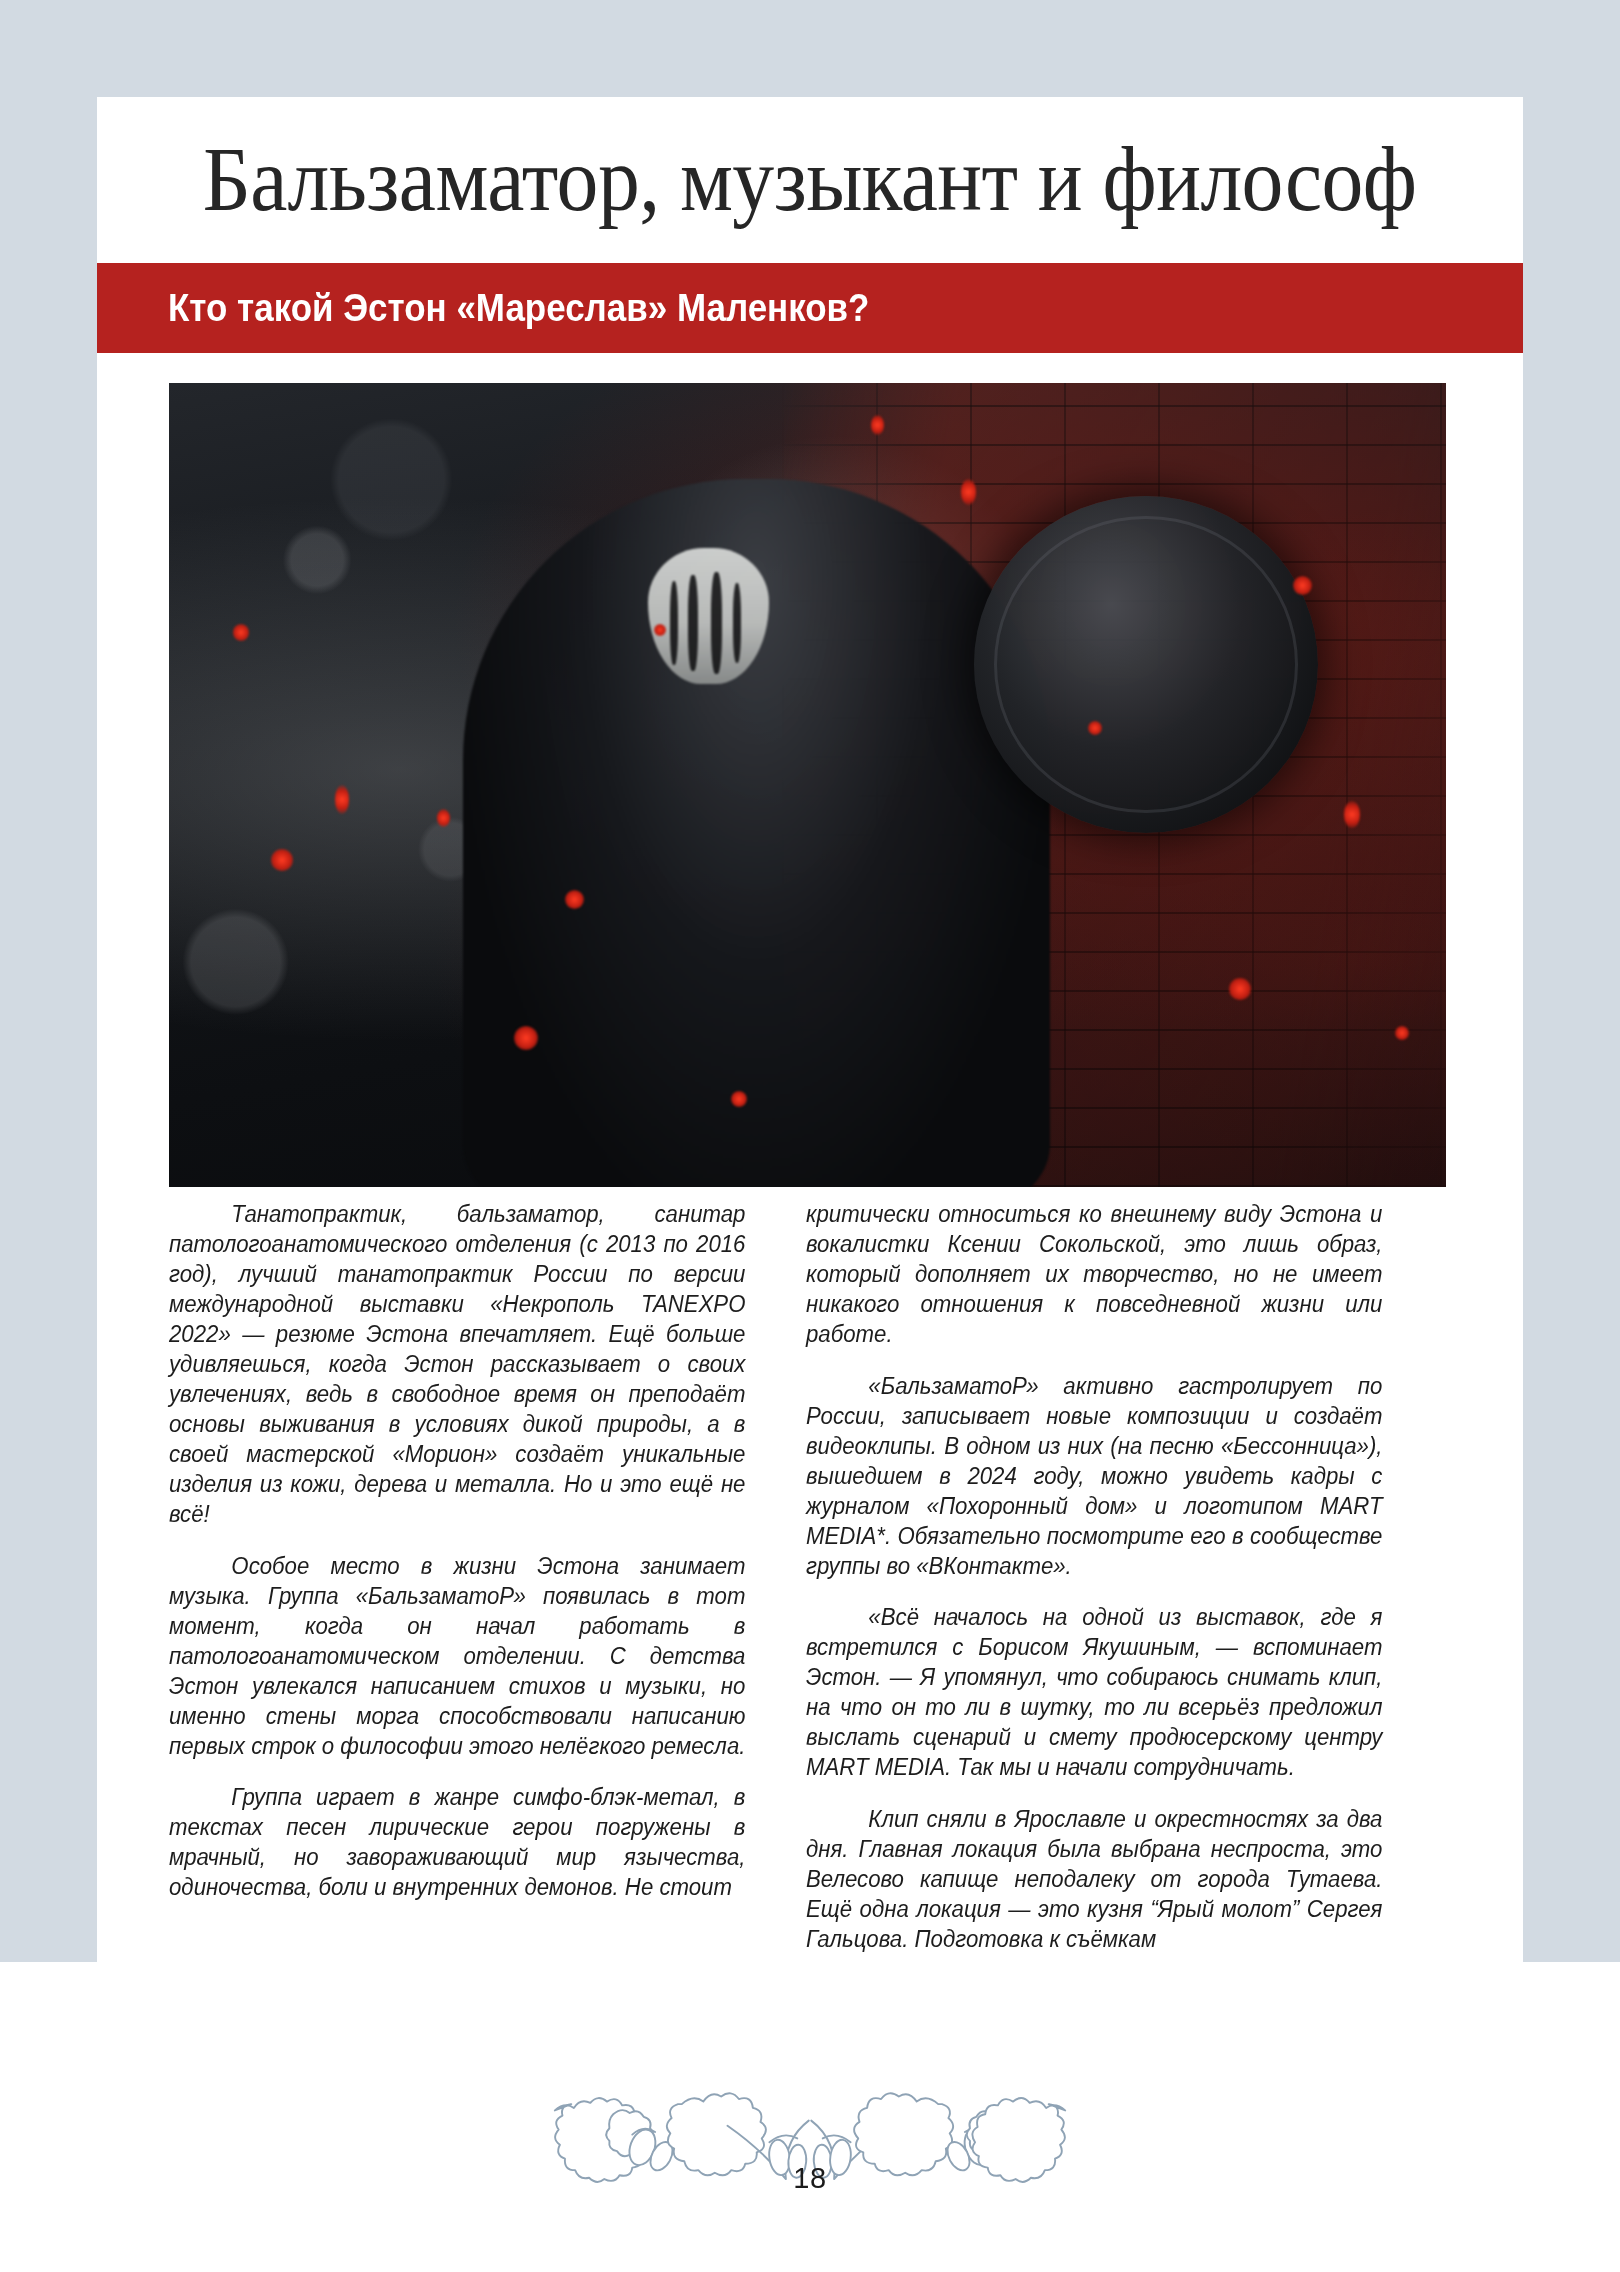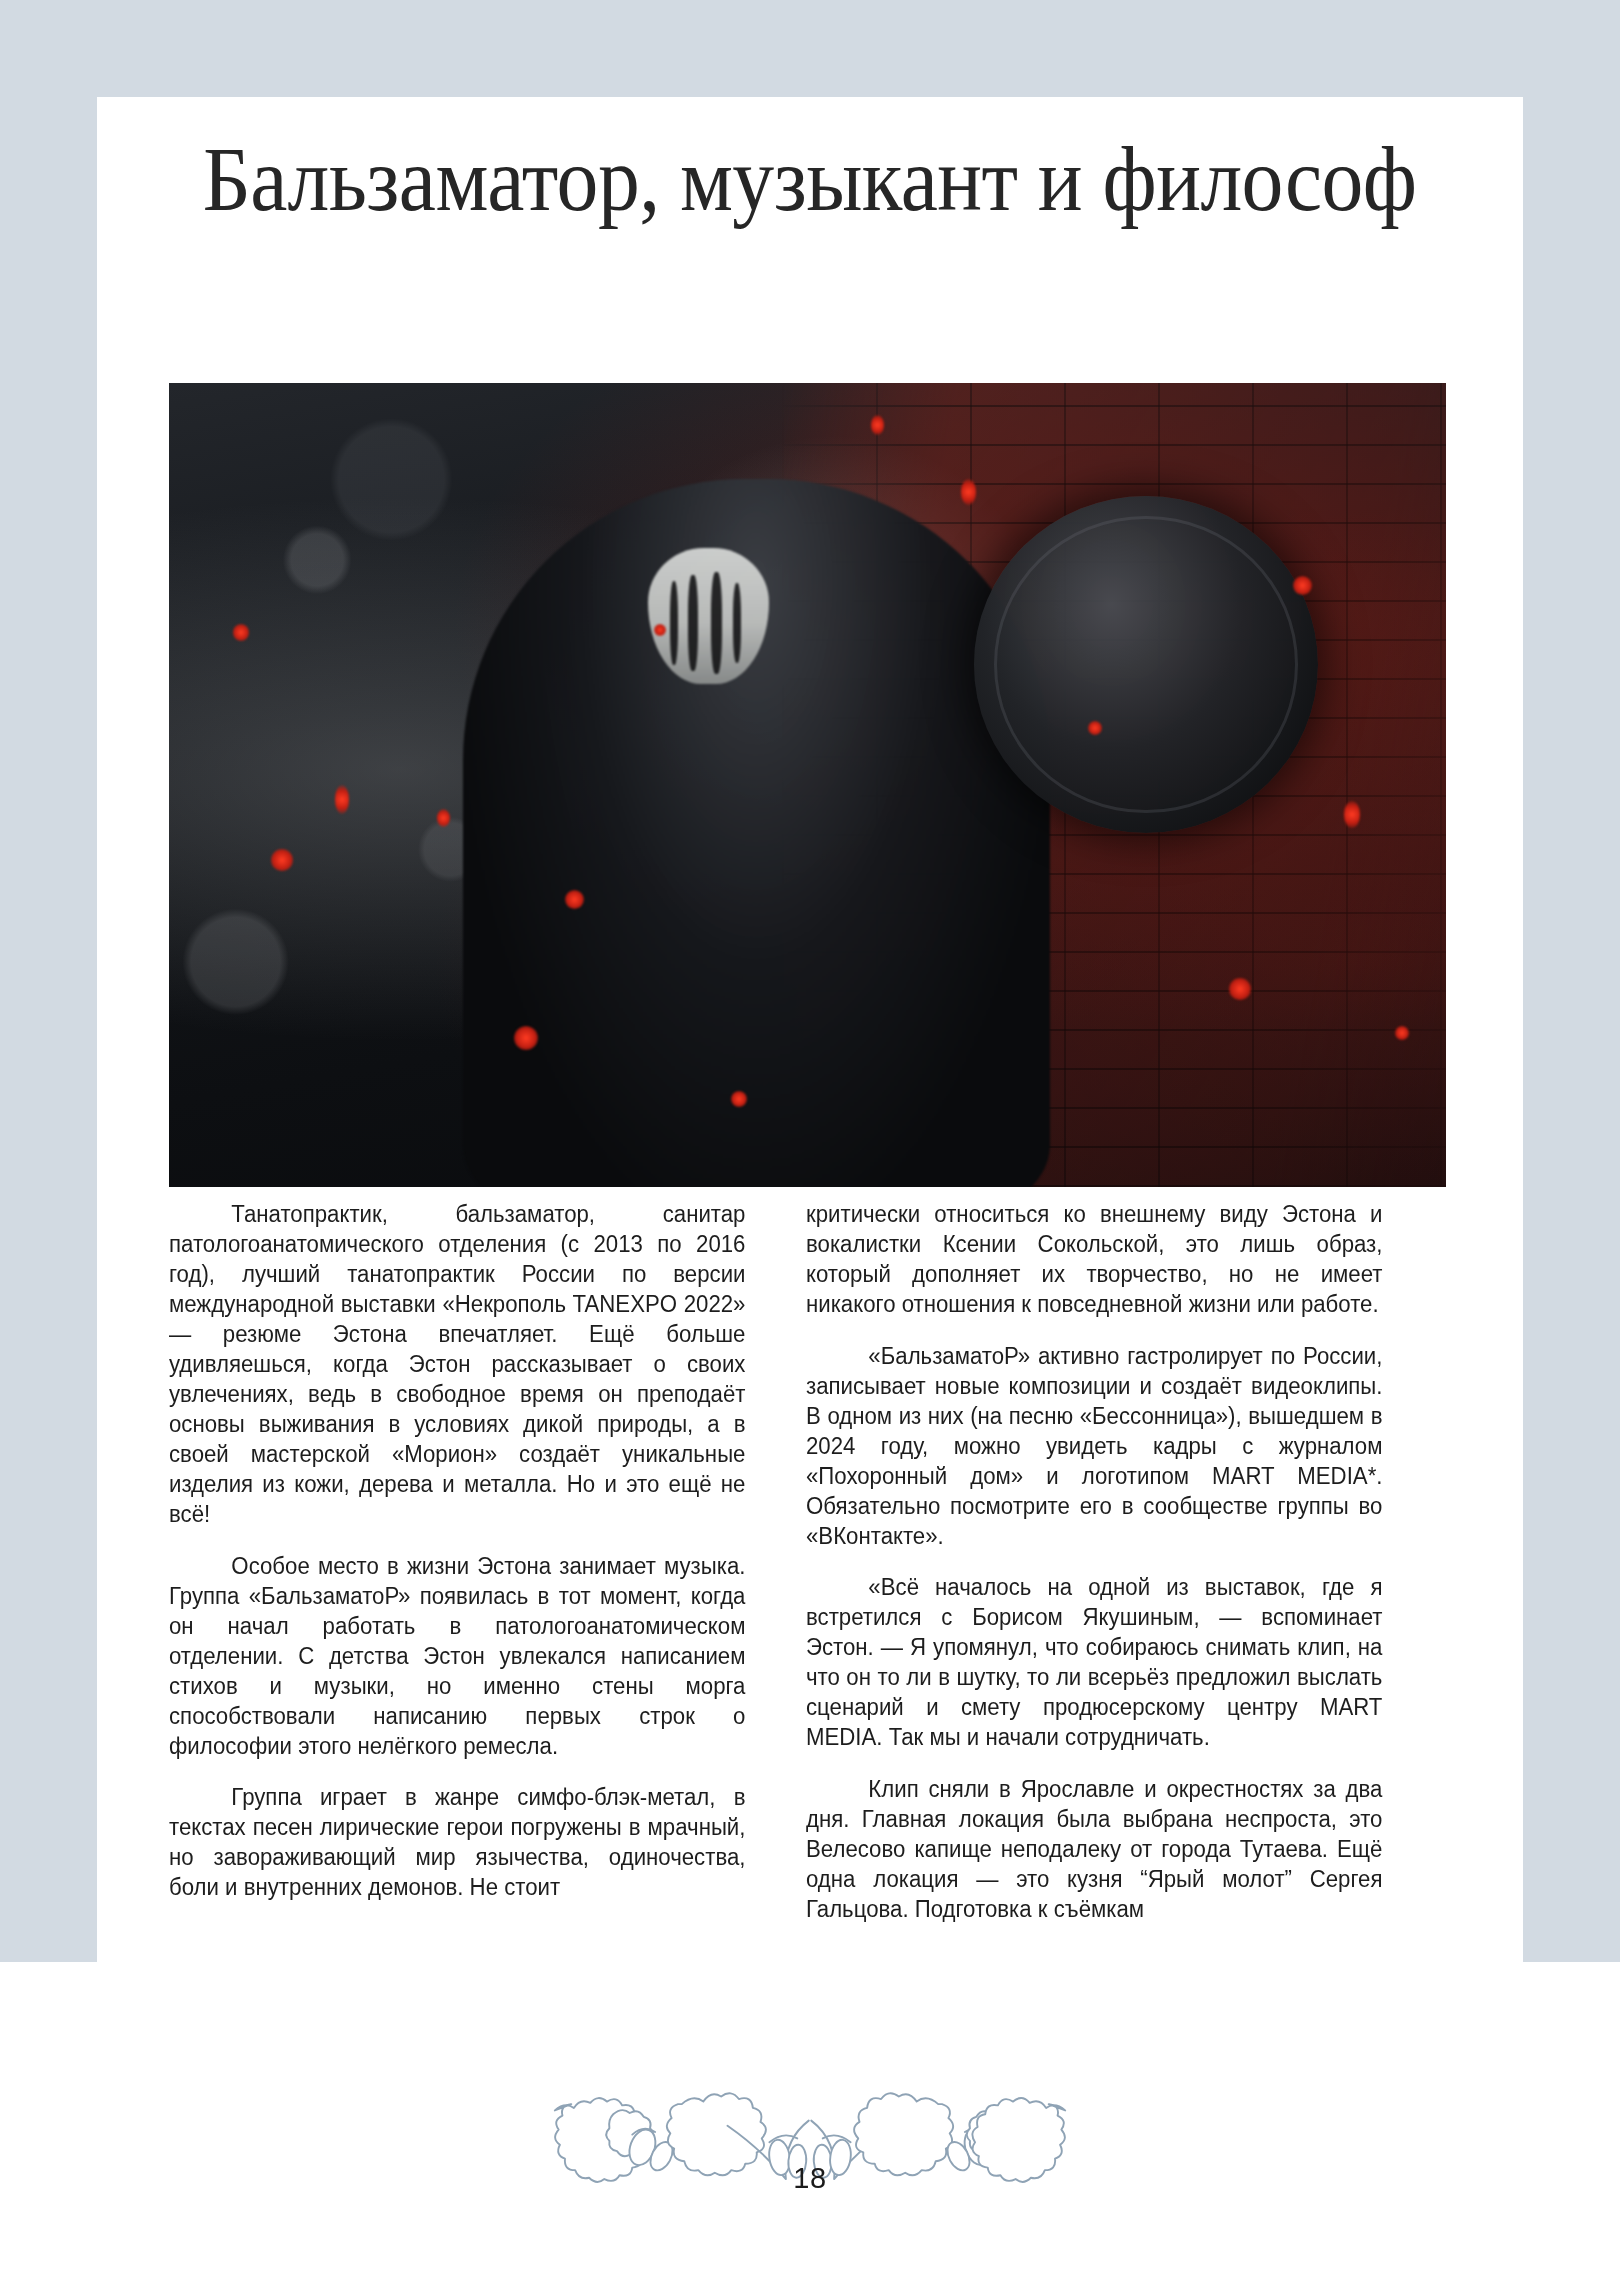--- a/index.html
+++ b/index.html
@@ -188,20 +188,21 @@
   }
 
   
   .columns {
     position: absolute;
     left: 72px;
     top: 1102px;
     width: 1277px;
     display: flex;
     gap: 27px;
+    font-style: italic;
   }
   .col {
     width: 610px;
   }
   .body-p {
     margin: 0 0 21.6px 0;
     font-family: "Liberation Sans", sans-serif;
     font-size: 23.5px;
     line-height: 30px;
     color: #1d1d1d;
@@ -259,20 +260,23 @@
 <body>
 
 <div class="canvas">
 
   <div class="page">
 
     <div class="headline">
       <div class="headline-text">Бальзаматор, музыкант и философ</div>
     </div>
 
+    <div class="kicker-bar">
+      <div class="kicker-text">Кто такой Эстон «Мареслав» Маленков?</div>
+    </div>
 
     <div class="photo">
       <div class="photo-canvas"></div>
       <div class="photo-stone"></div>
       <div class="photo-bricks"></div>
 
       <div class="figure-body"></div>
       <div class="figure-face">
         <div class="face-stripe" style="left:18%;top:24%;width:7%;height:62%;"></div>
         <div class="face-stripe" style="left:33%;top:20%;width:8%;height:70%;"></div>

